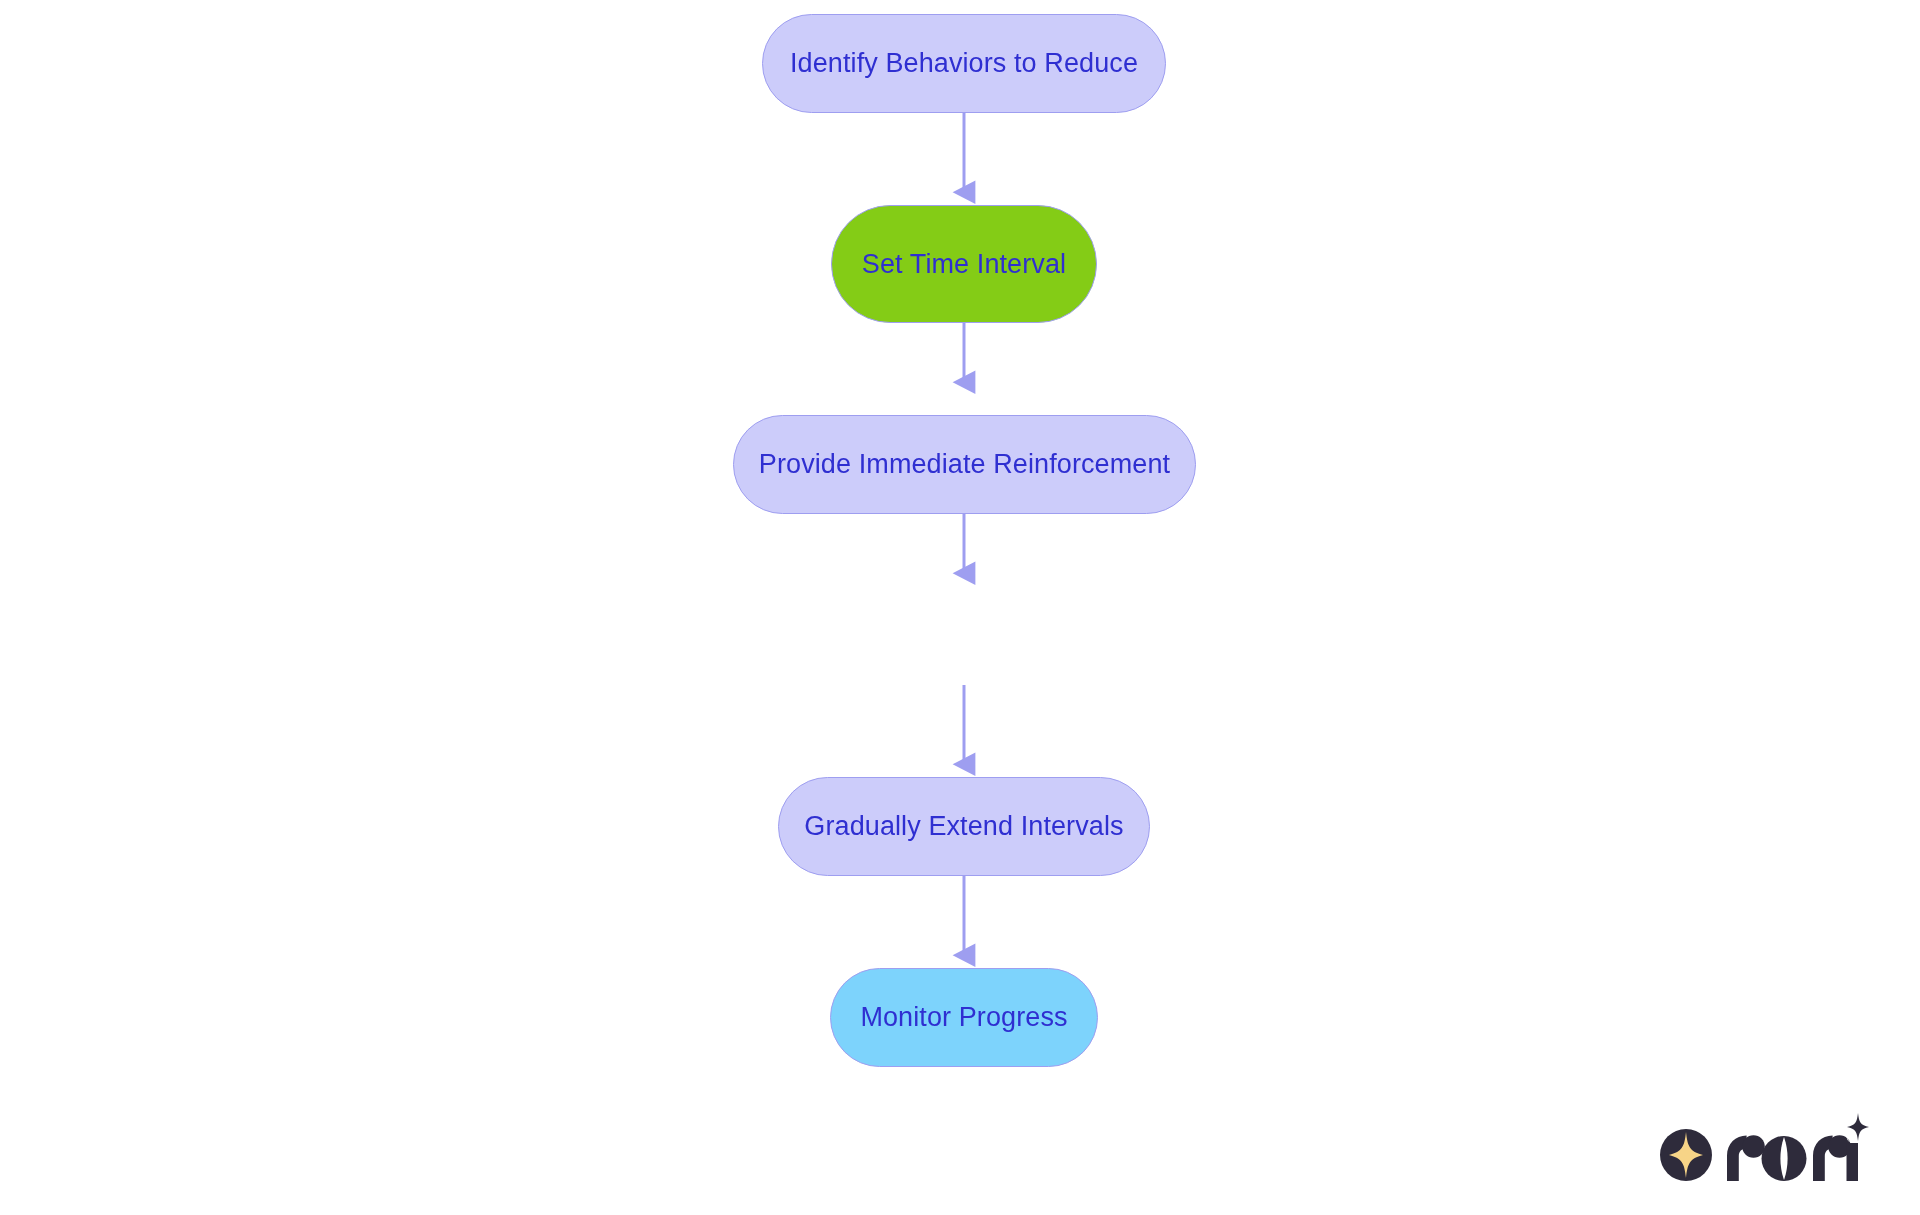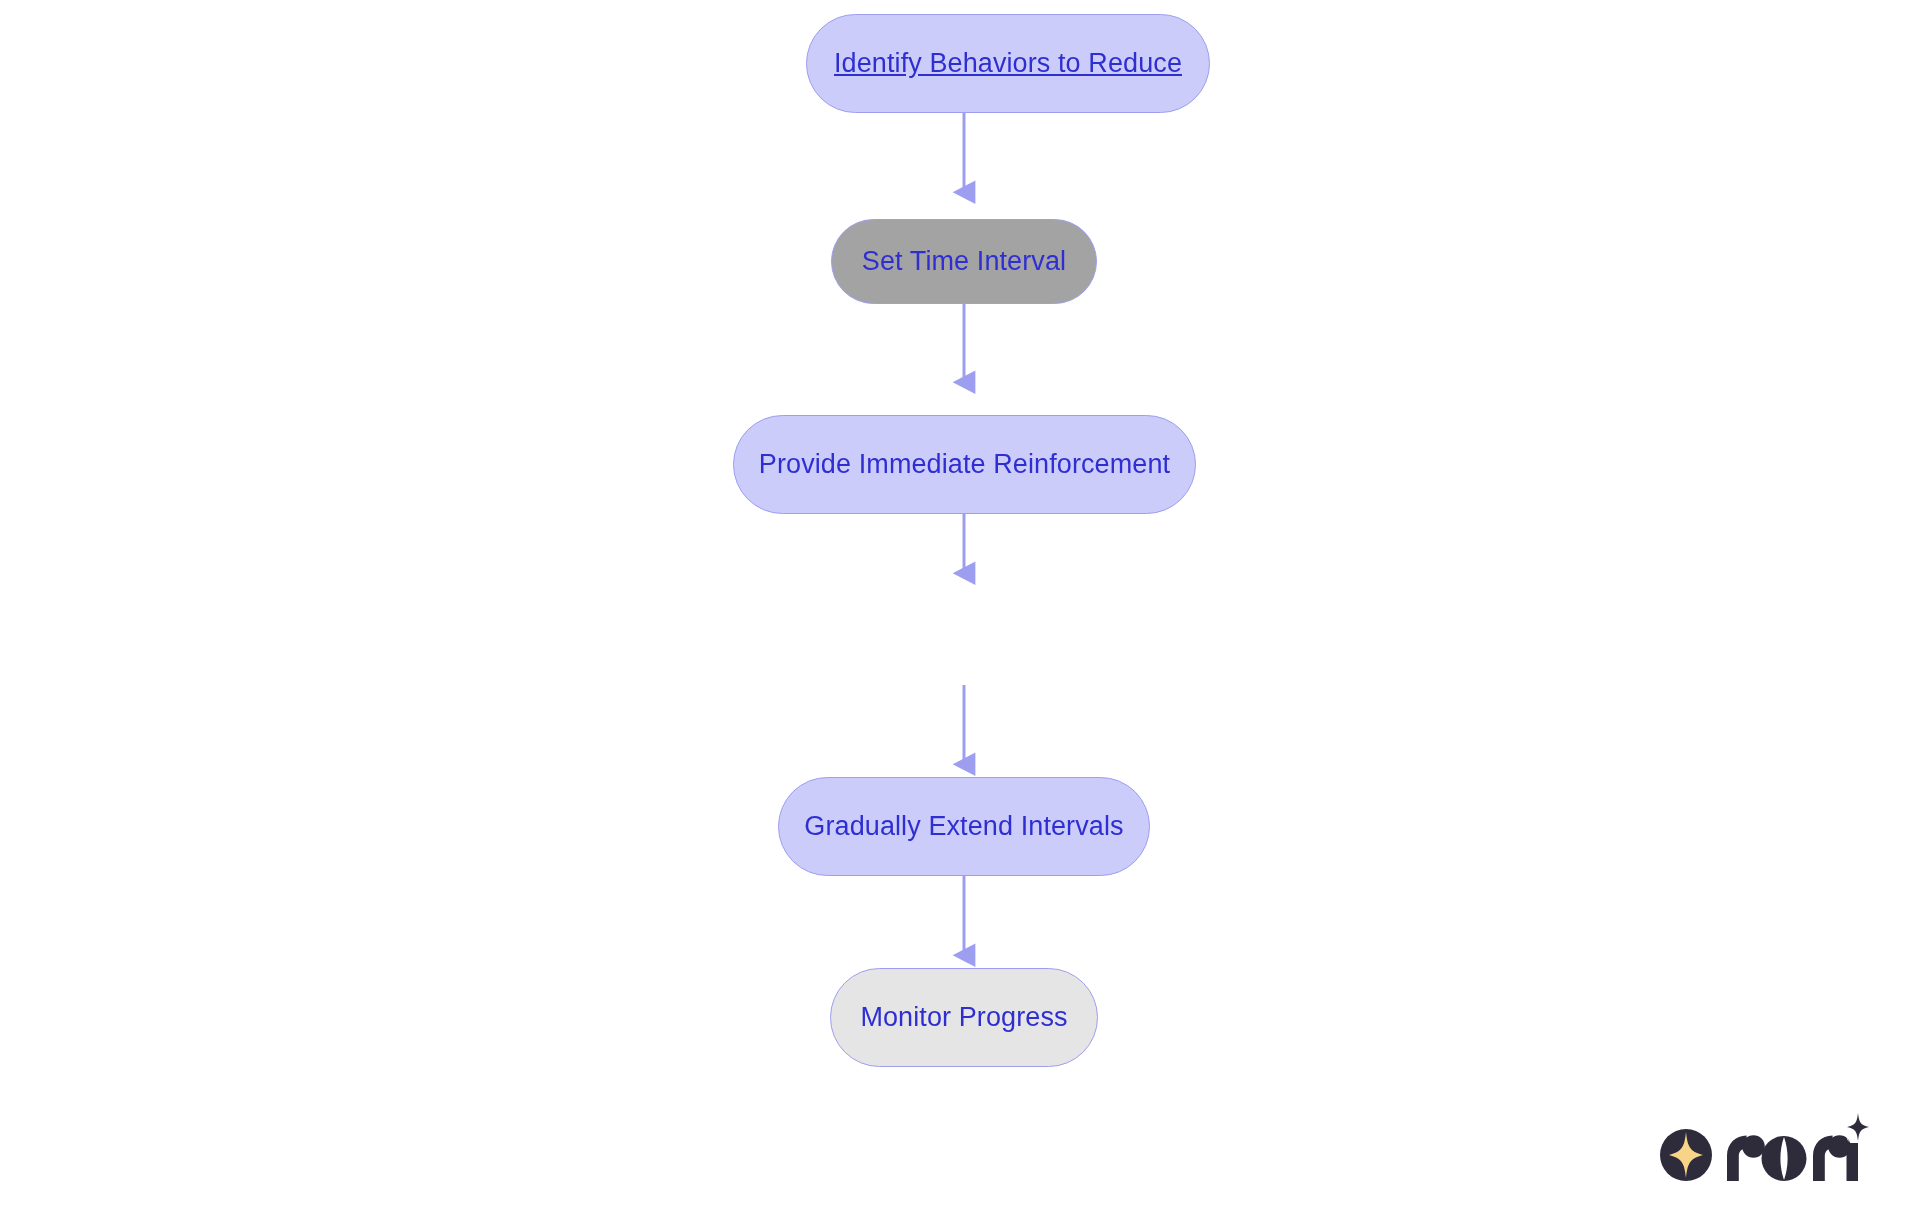--- a/index.html
+++ b/index.html
@@ -75,38 +75,38 @@
 
     <g stroke="#9e9ef0" stroke-width="3" fill="none">
       <line x1="964" y1="113" x2="964" y2="192" marker-end="url(#arrowhead)"></line>
       <line x1="964" y1="304" x2="964" y2="382" marker-end="url(#arrowhead)"></line>
       <line x1="964" y1="494" x2="964" y2="573" marker-end="url(#arrowhead)"></line>
       <line x1="964" y1="685" x2="964" y2="764" marker-end="url(#arrowhead)"></line>
       <line x1="964" y1="876" x2="964" y2="955" marker-end="url(#arrowhead)"></line>
     </g>
   </svg>
 
-  <div class="node" id="node-n1" style="left: 806px; top: 14px; width: 404px; height: 99px; background: rgb(204, 204, 250); border-color: rgb(158, 158, 240); color: rgb(47, 47, 209); text-decoration: underline;">
+  <div class="node" id="node-n1" style="left: 762px; top: 14px; width: 404px; height: 99px; background: rgb(204, 204, 250); border-color: rgb(158, 158, 240); color: rgb(47, 47, 209);">
     <span class="node-label">Identify Behaviors to Reduce</span>
   </div>
 
-  <div class="node" id="node-n2" style="left: 831px; top: 219px; width: 266px; height: 85px; background: #a3a3a3; border-color: rgb(158, 158, 240); color: rgb(47, 47, 209);">
+  <div class="node" id="node-n2" style="left: 831px; top: 205px; width: 266px; height: 118px; background: #84cc16; border-color: rgb(158, 158, 240); color: rgb(47, 47, 209);">
     <span class="node-label">Set Time Interval</span>
   </div>
 
   <div class="node" id="node-n3" style="left: 733px; top: 415px; width: 463px; height: 99px; background: rgb(204, 204, 250); border-color: rgb(158, 158, 240); color: rgb(47, 47, 209);">
     <span class="node-label">Provide Immediate Reinforcement</span>
   </div>
 
 
   <div class="node" id="node-n5" style="left: 778px; top: 777px; width: 372px; height: 99px; background: rgb(204, 204, 250); border-color: rgb(158, 158, 240); color: rgb(47, 47, 209);">
     <span class="node-label">Gradually Extend Intervals</span>
   </div>
 
-  <div class="node" id="node-n6" style="left: 830px; top: 968px; width: 268px; height: 99px; background: #e5e5e5; border-color: rgb(158, 158, 240); color: rgb(47, 47, 209);">
+  <div class="node" id="node-n6" style="left: 830px; top: 968px; width: 268px; height: 99px; background: #7dd3fc; border-color: rgb(158, 158, 240); color: rgb(47, 47, 209);">
     <span class="node-label">Monitor Progress</span>
   </div>
 
   <div id="brand-logo" style="left: 1656px; top: 1110px;">
     <svg width="215" height="74" viewBox="0 0 215 74" xmlns="http://www.w3.org/2000/svg">
 
       <circle cx="30" cy="45" r="26" fill="#2e2b3b"></circle>
       <path d="M30 22 C31.6 36.2 33.4 41.4 47 45 C33.4 48.6 31.6 53.8 30 68 C28.4 53.8 26.6 48.6 13 45 C26.6 41.4 28.4 36.2 30 22 Z" fill="#f7d487"></path>
 
       <path d="M71 45.5 C71 33.6 79.6 25.4 90.6 25.4 L90.6 38.6 C85.6 38.6 82.8 41.6 82.8 46.4 L82.8 71 L71 71 Z" fill="#2e2b3b"></path>

